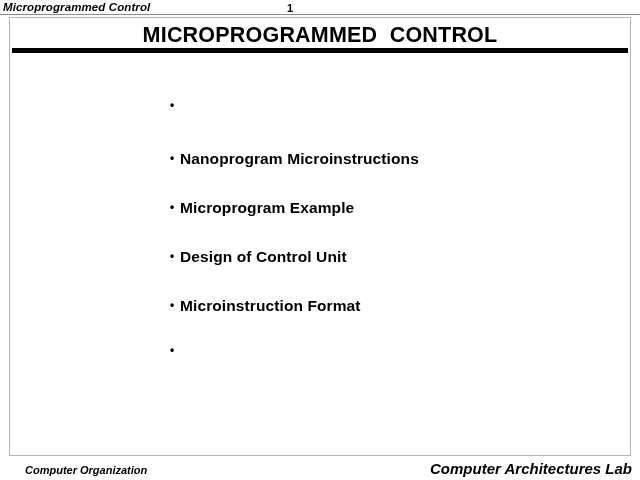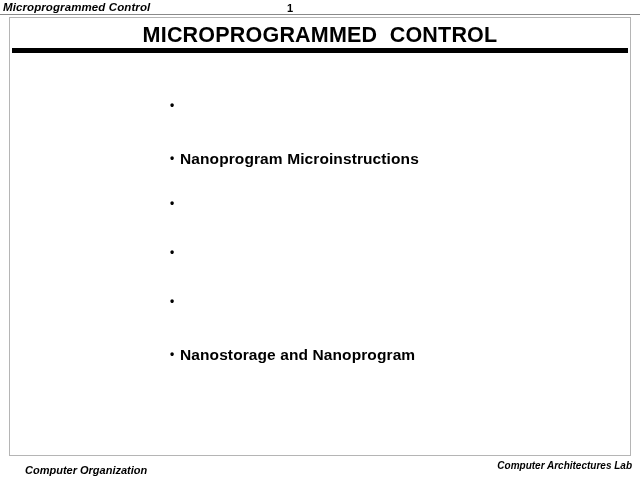--- a/index.html
+++ b/index.html
@@ -132,21 +132,21 @@
     top: 4px;
     font-size: 11px;
     font-weight: bold;
     font-style: italic;
     white-space: nowrap;
   }
   .footer-right {
     position: absolute;
     right: 8px;
     top: 0px;
-    font-size: 10px;
+    font-size: 15px;
     font-weight: bold;
     font-style: italic;
     white-space: nowrap;
   }
 </style>
 </head>
 <body>
 
 <div class="slide">
 
@@ -168,33 +168,35 @@
         <span class="bullet-marker">•</span>
       </div>
 
       <div class="bullet-item">
         <span class="bullet-marker">•</span>
         <span class="bullet-text">Nanoprogram Microinstructions</span>
       </div>
 
       <div class="bullet-item">
         <span class="bullet-marker">•</span>
-      </div>
-
-      <div class="bullet-item">
-        <span class="bullet-marker">•</span>
-      </div>
-
-      <div class="bullet-item">
-        <span class="bullet-marker">•</span>
-      </div>
-
-      <div class="bullet-item">
-        <span class="bullet-marker">•</span>
-        <span class="bullet-text">Nanostorage and Nanoprogram</span>
+        <span class="bullet-text">Microprogram Example</span>
+      </div>
+
+      <div class="bullet-item">
+        <span class="bullet-marker">•</span>
+        <span class="bullet-text">Design of Control Unit</span>
+      </div>
+
+      <div class="bullet-item">
+        <span class="bullet-marker">•</span>
+        <span class="bullet-text">Microinstruction Format</span>
+      </div>
+
+      <div class="bullet-item">
+        <span class="bullet-marker">•</span>
       </div>
 
     </div>
   </div>
 
   <div class="footer">
     <div class="footer-left">Computer Organization</div>
     <div class="footer-right">Computer Architectures Lab</div>
   </div>
 

